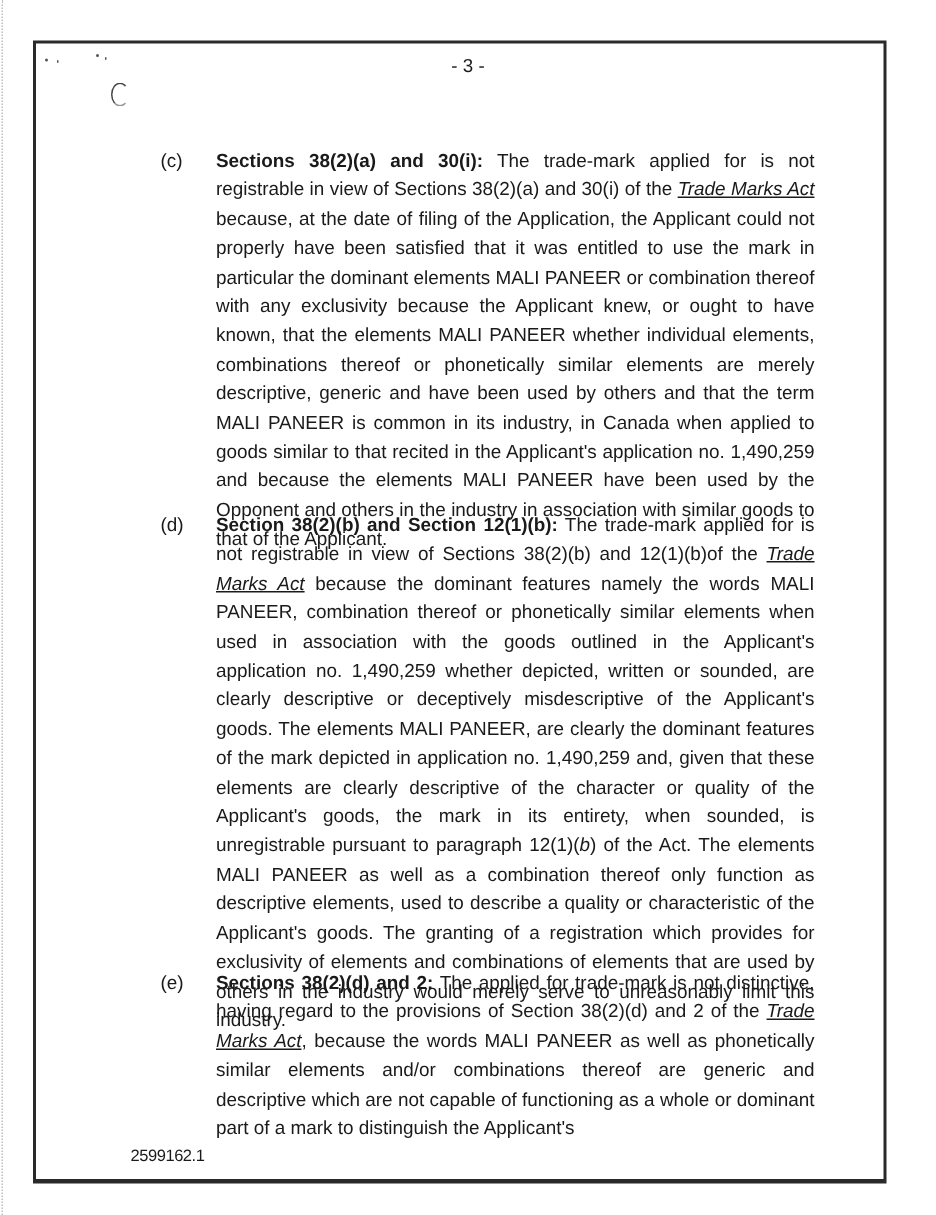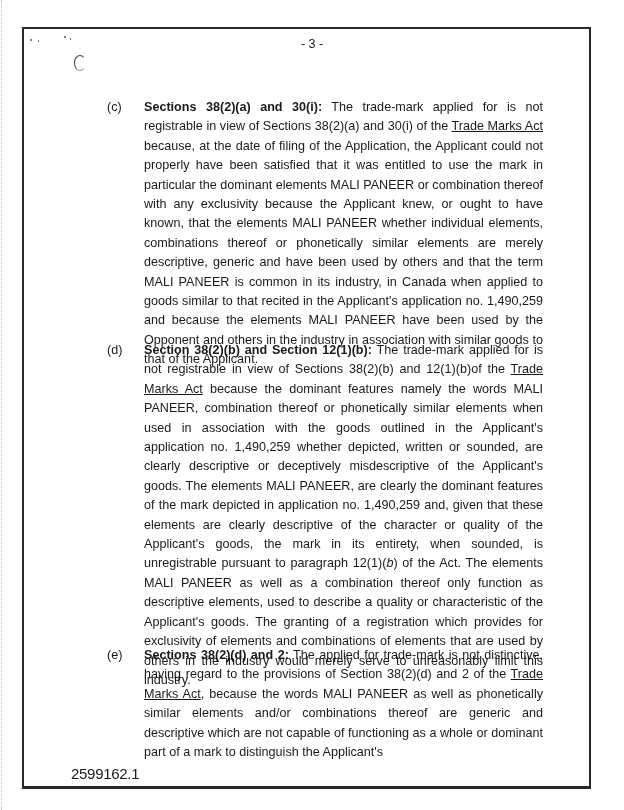--- a/index.html
+++ b/index.html
@@ -75,29 +75,30 @@
     }
     .para-body {
       margin-left: 37px;
       text-align: justify;
     }
     .para-heading {
       font-weight: bold;
     }
     .act-ref {
       text-decoration: underline;
+      font-style: italic;
     }
     .italic {
       font-style: italic;
     }
     .doc-id {
       position: absolute;
-      left: 71px;
+      left: 87px;
       top: 765px;
-      font-size: 15px;
+      font-size: 11px;
       letter-spacing: -0.3px;
     }
   </style>
 </head>
 <body>
 
 <div class="scan-edge"></div>
 
 <div class="page-frame"></div>
 

